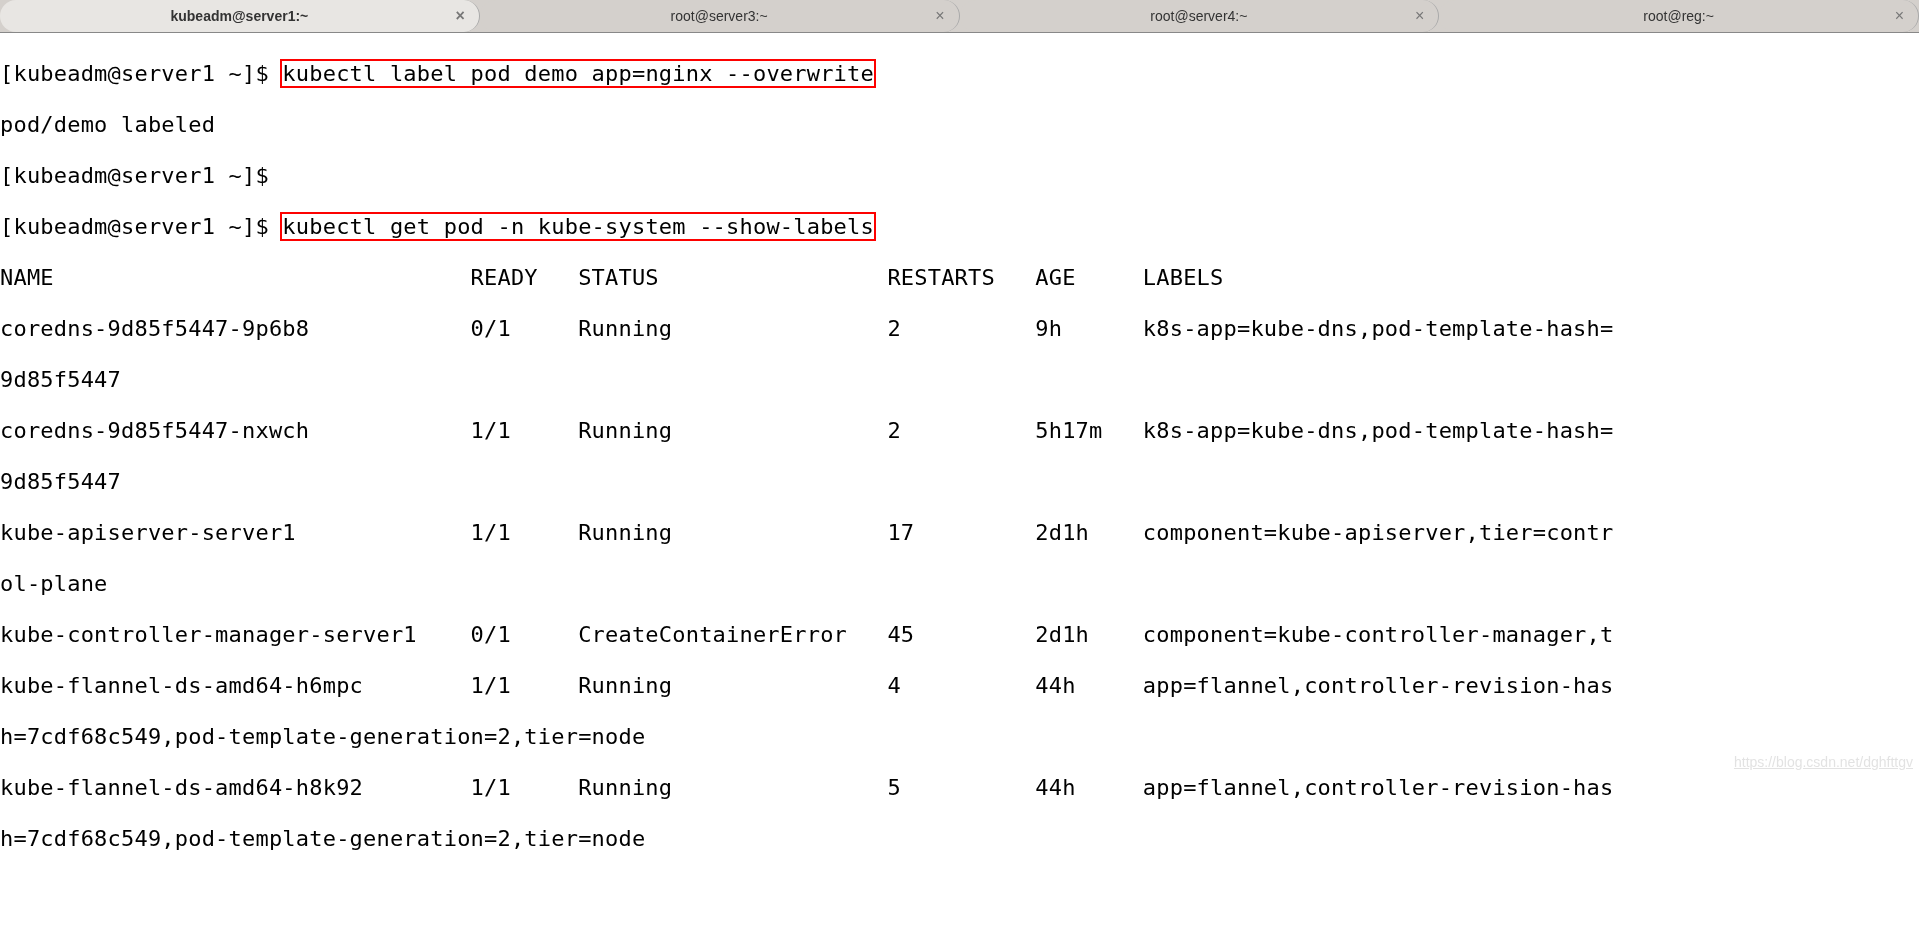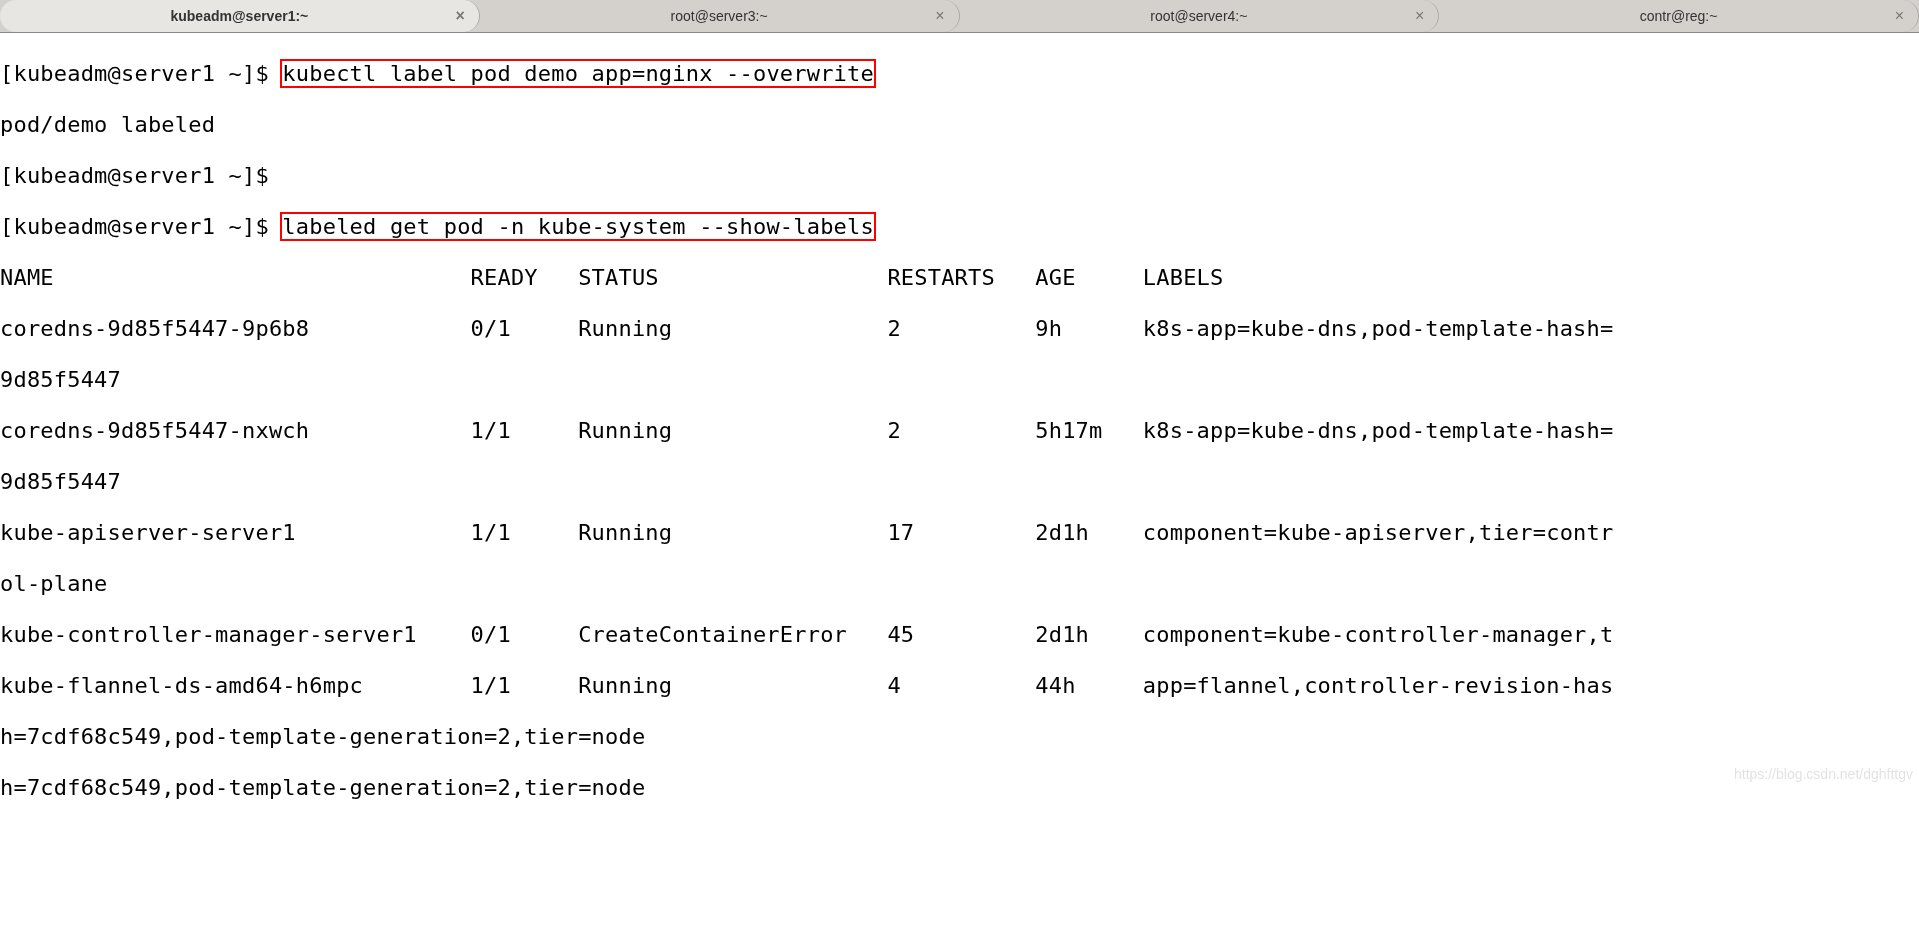--- a/index.html
+++ b/index.html
@@ -49,63 +49,65 @@
       font-weight: 500;
       letter-spacing: 0.2px;
     }
     .hl {
       outline: 2.5px solid #fd0100;
       margin-top: 9px;
     }
     .watermark {
       position: absolute;
       right: 6px;
-      bottom: 170px;
+      bottom: 182px;
       font-family: sans-serif;
       font-size: 14px;
       color: rgba(160,160,160,0.3);
+      text-decoration: underline;
     }
   </style>
 </head>
 <body>
 
 <div class="tab-bar">
   <div class="tab active">
     <span>kubeadm@server1:~</span>
     <span class="tab-close">×</span>
   </div>
   <div class="tab">
     <span>root@server3:~</span>
     <span class="tab-close">×</span>
   </div>
   <div class="tab">
     <span>root@server4:~</span>
     <span class="tab-close">×</span>
   </div>
   <div class="tab">
-    <span>contr@reg:~</span>
+    <span>root@reg:~</span>
     <span class="tab-close">×</span>
   </div>
 </div>
 
 <div class="terminal">
 <div><span>[kubeadm@server1 ~]$</span> <span class="hl">kubectl label pod demo app=nginx --overwrite</span> </div>
 <div>pod/demo labeled</div>
 <div><span>[kubeadm@server1 ~]$</span></div>
-<div><span>[kubeadm@server1 ~]$</span> <span class="hl">labeled get pod -n kube-system --show-labels</span>  </div>
+<div><span>[kubeadm@server1 ~]$</span> <span class="hl">kubectl get pod -n kube-system --show-labels</span>  </div>
 <div>NAME                               READY   STATUS                 RESTARTS   AGE     LABELS</div>
 <div>coredns-9d85f5447-9p6b8            0/1     Running                2          9h      k8s-app=kube-dns,pod-template-hash=</div>
 <div>9d85f5447</div>
 <div>coredns-9d85f5447-nxwch            1/1     Running                2          5h17m   k8s-app=kube-dns,pod-template-hash=</div>
 <div>9d85f5447</div>
 <div>kube-apiserver-server1             1/1     Running                17         2d1h    component=kube-apiserver,tier=contr</div>
 <div>ol-plane</div>
 <div>kube-controller-manager-server1    0/1     CreateContainerError   45         2d1h    component=kube-controller-manager,t</div>
 <div>kube-flannel-ds-amd64-h6mpc        1/1     Running                4          44h     app=flannel,controller-revision-has</div>
 <div>h=7cdf68c549,pod-template-generation=2,tier=node</div>
+<div>kube-flannel-ds-amd64-h8k92        1/1     Running                5          44h     app=flannel,controller-revision-has</div>
 <div>h=7cdf68c549,pod-template-generation=2,tier=node</div>
 
 
 
 
 
 
 
 
 

